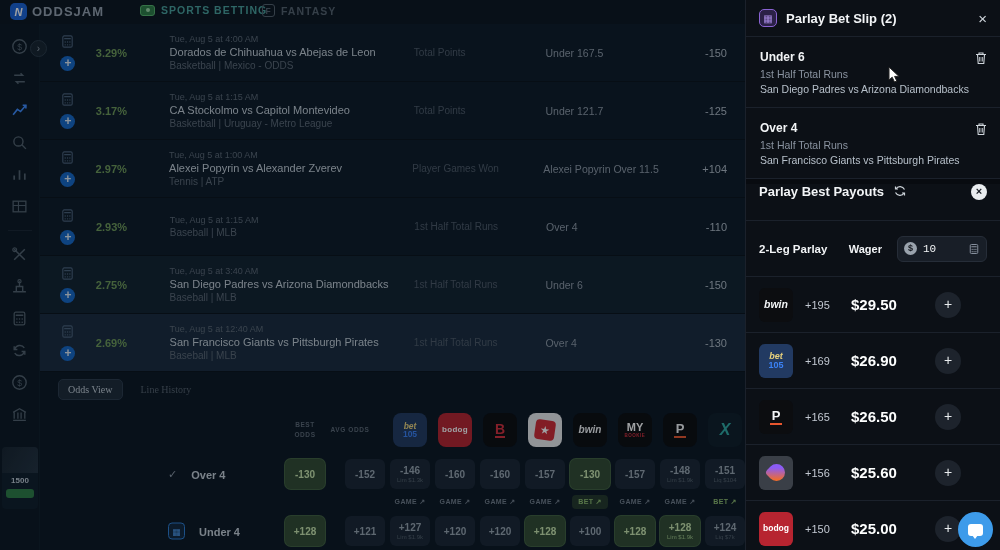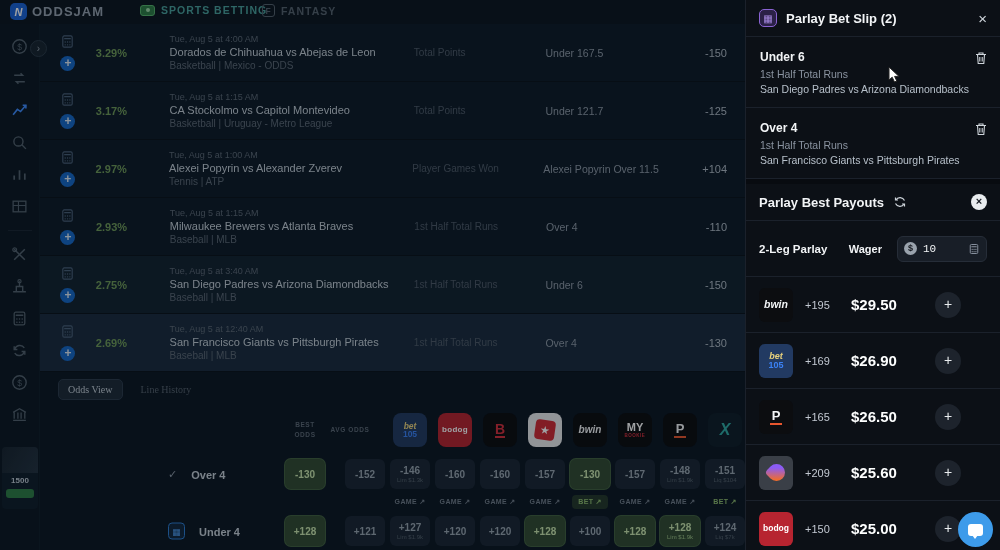--- a/index.html
+++ b/index.html
@@ -103,21 +103,21 @@
   #betslip { position:absolute; right:0; top:0; width:255px; height:550px; background:#0c1016; border-left:1px solid #1b212b; z-index:30; }
   .bs-header { height:37px; display:flex; align-items:center; padding:0 13px; gap:9px; border-bottom:1px solid #1b212b; }
   .bs-calc { width:18px; height:18px; border-radius:5px; background:#2b2147; border:1px solid #8a63d2; color:#a78ae0; font-size:10px; display:flex; align-items:center; justify-content:center; }
   .bs-title { color:#f2f4f6; font-size:13px; font-weight:bold; flex:1; }
   .bs-close { color:#cfd5db; font-size:15px; }
   .bs-bet { position:relative; padding:13px 14px 12px; border-bottom:1px solid #1b212b; }
   .bs-outcome { color:#f2f4f6; font-size:12px; font-weight:bold; margin-bottom:4px; }
   .bs-market { color:#8a93a0; font-size:10.5px; margin-bottom:3px; }
   .bs-match { color:#b7c0ca; font-size:10.5px; }
   .trash { position:absolute; right:12px; top:14px; width:14px; height:14px; color:#cfd5db; }
-  .bs-payouts-hdr { height:42px; display:flex; align-items:center; padding:0 13px; gap:9px; border-bottom:1px solid #1b212b; border-top:5px solid #080b10; }
+  .bs-payouts-hdr { height:42px; display:flex; padding:0 13px; gap:9px; border-bottom:1px solid #1b212b; border-top:5px solid #080b10; }
   .bs-ph-title { color:#f2f4f6; font-size:13px; font-weight:bold; }
   .refresh-ic { width:14px; height:14px; color:#cfd5db; }
   .bs-ph-x { margin-left:auto; width:16px; height:16px; border-radius:50%; background:#e9ecef; color:#14181f; font-size:11px; line-height:15px; text-align:center; font-weight:bold; }
   .bs-wager-row { height:56px; display:flex; align-items:center; padding:0 13px; border-bottom:1px solid #1b212b; }
   .bs-legs { color:#f2f4f6; font-size:11.5px; font-weight:bold; flex:1; }
   .bs-wager-lbl { color:#f2f4f6; font-size:11px; font-weight:bold; margin-right:15px; }
   .wager-box { width:90px; height:26px; background:#181e27; border:1px solid #262d38; border-radius:6px; display:flex; align-items:center; padding:0 6px; gap:6px; }
   .dollar-circ { width:13px; height:13px; border-radius:50%; background:#9aa3ad; color:#14181f; font-size:9px; font-weight:bold; line-height:13px; text-align:center; }
   .wager-input { flex:1; width:30px; background:transparent; border:none; outline:none; color:#f2f4f6; font-size:11px; font-family:Liberation Mono, monospace; }
   .wager-calc { width:12px; height:12px; color:#8a93a0; }
@@ -278,21 +278,20 @@
       <div class="opp-icons">
         <svg class="calc-ic" viewBox="0 0 16 16">
             <rect x="3" y="2" width="10" height="12" rx="1.5" fill="none" stroke="currentColor" stroke-width="1.2"></rect>
             <path d="M5 5h6M5.5 8.5h.1M8 8.5h.1M10.5 8.5h.1M5.5 11.5h.1M8 11.5h.1M10.5 11.5h.1" stroke="currentColor" stroke-width="1.4" stroke-linecap="round"></path>
           </svg>
         <div class="plus-ic">+</div>
       </div>
       <div class="opp-pct">2.93%</div>
       <div class="opp-event">
         <div class="opp-time">Tue, Aug 5 at 1:15 AM</div>
-        <div class="opp-match">Milwaukee Brewers vs Atlanta Braves</div>
         <div class="opp-league">Baseball | MLB</div>
       </div>
       <div class="opp-market">1st Half Total Runs</div>
       <div class="opp-outcome">Over 4</div>
       <div class="opp-odds">-110</div>
     </div>
 
     <div class="opp-row sel1">
       <div class="opp-icons">
         <svg class="calc-ic" viewBox="0 0 16 16">
@@ -568,21 +567,21 @@
           <span class="t1">P</span>
         </div>
       <div class="pay-odds">+165</div>
       <div class="pay-amt">$26.50</div>
       <div class="pay-add">+</div>
     </div>
     <div class="pay-row">
       <div class="pay-logo pl-comet">
           <div class="swoosh"></div>
         </div>
-      <div class="pay-odds">+209</div>
+      <div class="pay-odds">+156</div>
       <div class="pay-amt">$25.60</div>
       <div class="pay-add">+</div>
     </div>
     <div class="pay-row">
       <div class="pay-logo pl-bodog">
           <span class="t1">bodog</span>
         </div>
       <div class="pay-odds">+150</div>
       <div class="pay-amt">$25.00</div>
       <div class="pay-add">+</div>

